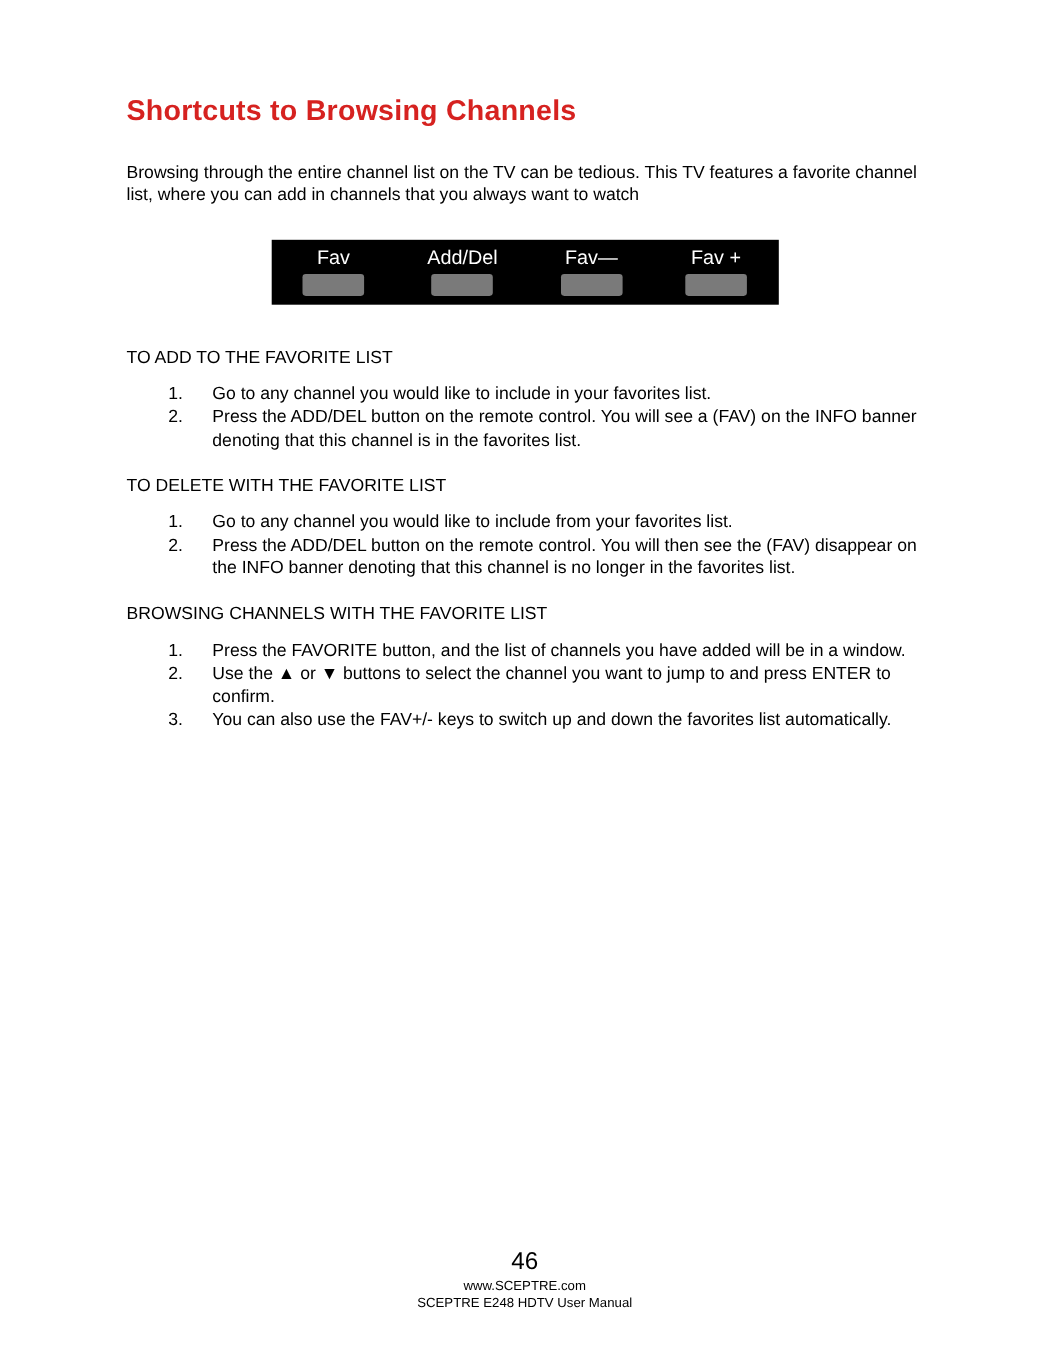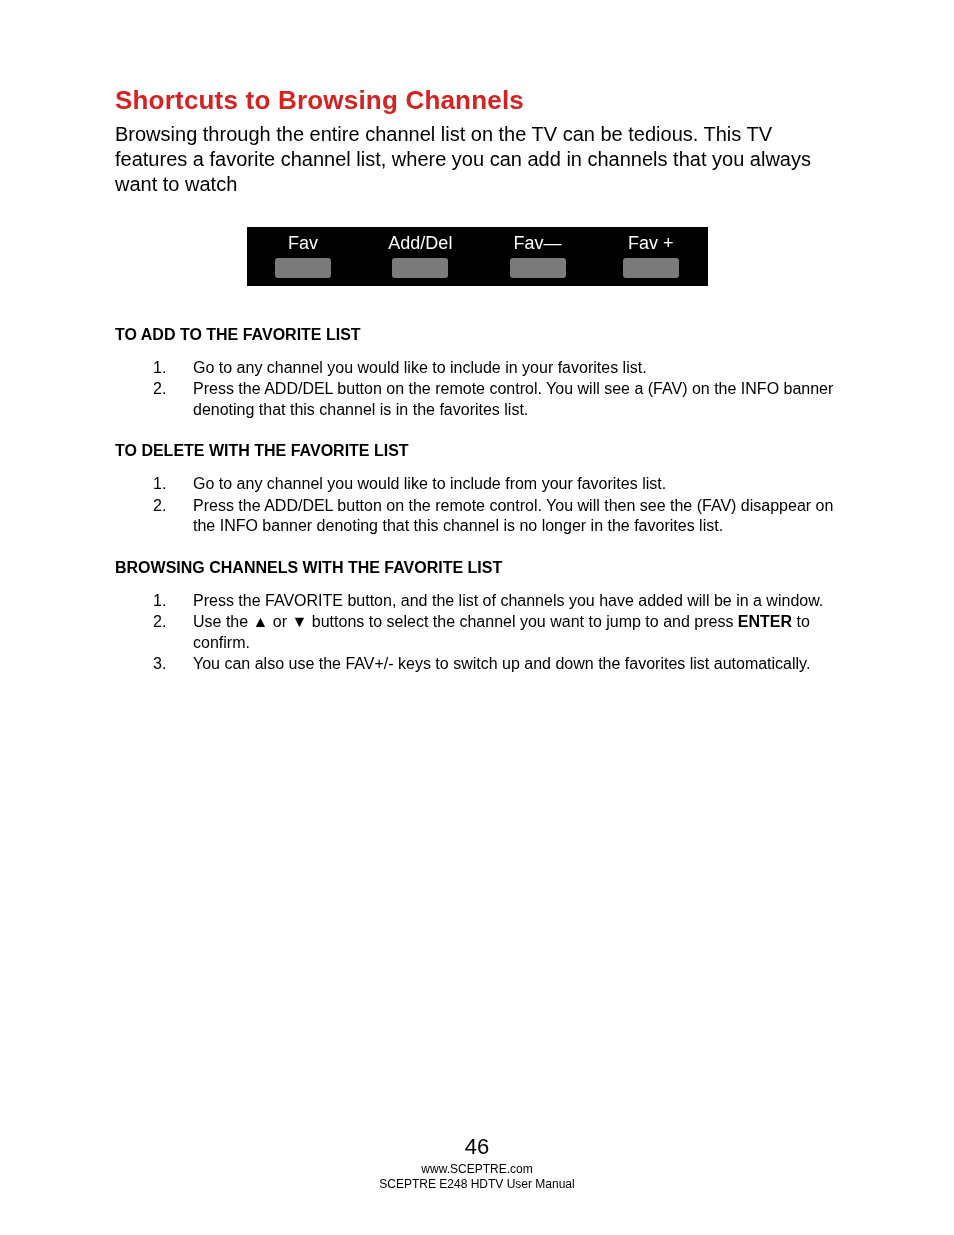--- a/index.html
+++ b/index.html
@@ -11,25 +11,25 @@
       color: #000;
       position: relative;
     }
     .page {
       padding: 85px 115px 0 115px;
     }
     .heading {
       color: #d62220;
       font-weight: bold;
       font-size: 26px;
-      margin-bottom: 6px;
+      margin-bottom: 32px;
       letter-spacing: 0.2px;
     }
     .intro {
-      font-size: 20px;
+      font-size: 16px;
       line-height: 1.25;
       margin-bottom: 30px;
     }
     .remote-strip {
       margin: 0 auto 40px auto;
       width: 461px;
       background: #000;
       padding: 6px 0 8px 0;
       display: flex;
       justify-content: space-around;
@@ -45,21 +45,21 @@
       font-size: 18px;
       font-family: Arial, sans-serif;
     }
     .remote-btn .key {
       width: 56px;
       height: 20px;
       background: #7a7a7a;
       border-radius: 3px;
     }
     .section-heading {
-      font-weight: bold;
+      font-weight: normal;
       font-size: 16px;
       margin-bottom: 14px;
     }
     .section-heading.later {
       margin-top: 22px;
     }
     ol.numbered {
       list-style: none;
       padding-left: 38px;
       margin-bottom: 0;
@@ -84,21 +84,21 @@
       text-align: center;
     }
     .page-number {
       font-size: 22px;
       margin-bottom: 2px;
     }
     .footer-line {
       font-size: 12px;
       line-height: 1.3;
     }
-    .bold { font-weight: bold; }
+    .bold { font-weight: normal; }
   </style>
 </head>
 <body>
 
 <div class="page">
 
   <h1 class="heading">Shortcuts to Browsing Channels</h1>
 
   <p class="intro">Browsing through the entire channel list on the TV can be tedious.  This TV features a favorite channel list, where you can add in channels that you always want to watch</p>
 

